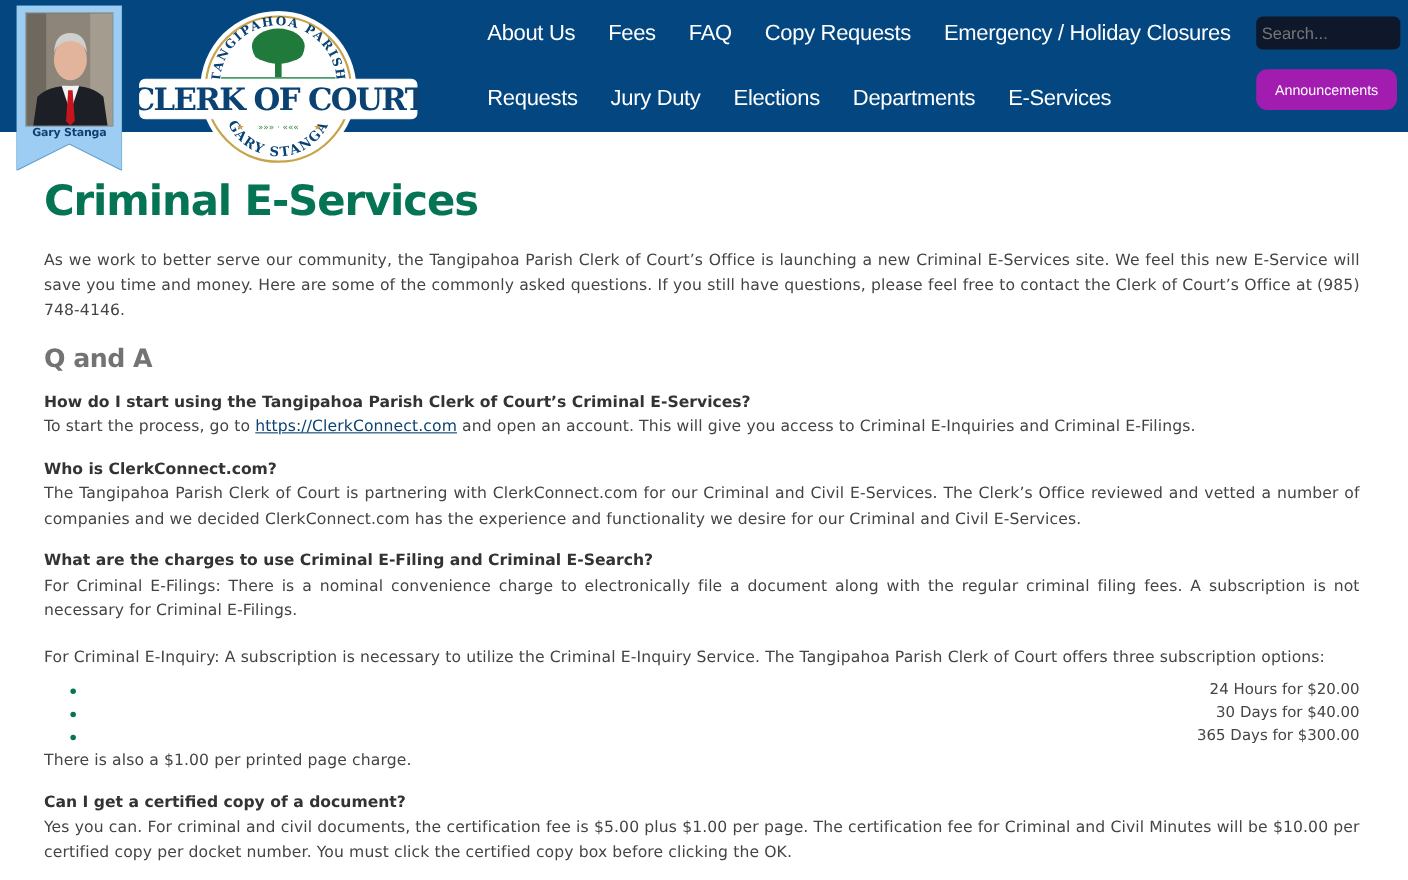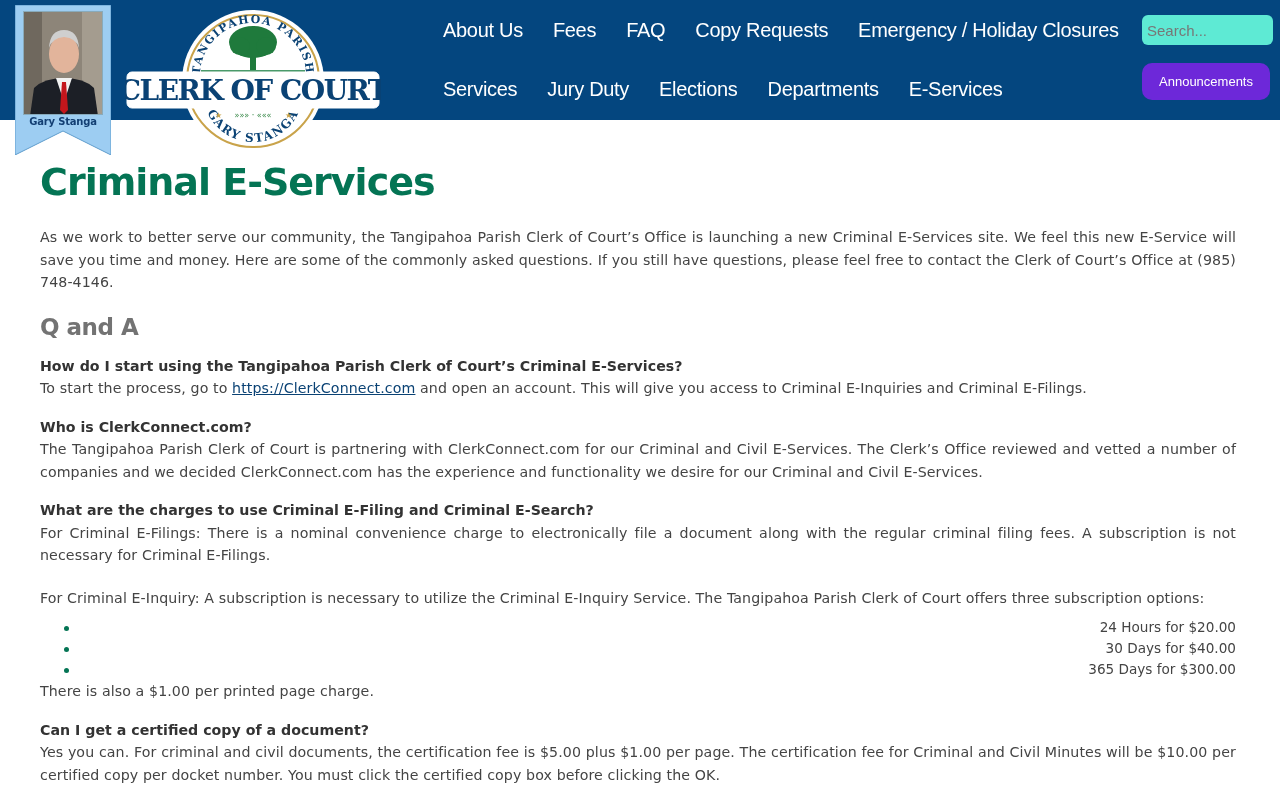--- a/index.html
+++ b/index.html
@@ -13,23 +13,23 @@
   .ribbon .photo { position: absolute; left: 8px; top: 6px; width: 80px; height: 104px; overflow: hidden; border: 1px solid #8ab; background: #7a7166; }
   .ribbon .name { position: absolute; left: 0; top: 111px; width: 96px; text-align: center; font-family: "DejaVu Sans", sans-serif; font-weight: bold; font-size: 10px; color: #133f73; letter-spacing: -0.2px; }
 
   .logo { position: absolute; left: 125px; top: 8px; width: 256px; height: 146px; z-index: 4; }
 
   .nav { position: absolute; left: 443px; font-family: "Liberation Sans", sans-serif; font-size: 20px; color: #ffffff; display: flex; }
   .nav a { color: #fff; text-decoration: none; margin-right: 30px; white-space: nowrap; letter-spacing: -0.3px; }
   .nav.row1 { top: 19px; align-items: center; }
   .nav.row2 { top: 78px; }
 
-  .search { position: absolute; left: 1142px; top: 15px; width: 131px; height: 30px; background: #5eead4; border: none; border-radius: 6px; font-family: "Liberation Sans", sans-serif; font-size: 15px; padding-left: 5px; color: #777; outline: none; }
+  .search { position: absolute; left: 1142px; top: 15px; width: 131px; height: 30px; background: #0f172a; border: none; border-radius: 6px; font-family: "Liberation Sans", sans-serif; font-size: 15px; padding-left: 5px; color: #777; outline: none; }
   .search::placeholder { color: #777; }
-  .announce { position: absolute; left: 1142px; top: 63px; width: 128px; height: 37px; background: #6d28d9; border-radius: 10px; color: #fff; font-family: "Liberation Sans", sans-serif; font-size: 13px; text-align: center; line-height: 33px; border: none; cursor: pointer; }
+  .announce { position: absolute; left: 1142px; top: 63px; width: 128px; height: 37px; background: #a21caf; border-radius: 10px; color: #fff; font-family: "Liberation Sans", sans-serif; font-size: 13px; text-align: center; line-height: 33px; border: none; cursor: pointer; }
 
   .main { position: absolute; left: 40px; top: 155px; width: 1196px; }
   h1 { font-family: "DejaVu Sans", sans-serif; font-size: 38px; font-weight: bold; color: #047454; letter-spacing: -1px; line-height: 50px; margin-top: 2px; }
   .intro, .p { font-family: "DejaVu Sans", sans-serif; font-size: 14.2px; line-height: 22.5px; color: #444; text-align: justify; letter-spacing: 0.1px; }
   .intro { margin-top: 19px; }
   h2 { font-family: "DejaVu Sans", sans-serif; font-size: 23px; font-weight: bold; color: #737373; margin-top: 17px; letter-spacing: -0.5px; line-height: 32px; }
   .q { font-weight: bold; font-size: 14.2px; line-height: 22.5px; color: #333; margin-top: 16px; }
   .q.first { margin-top: 12px; }
   a.link { color: #0a4274; text-decoration: underline; }
   ul.opts { list-style: none; margin-top: 8px; padding-left: 24px; text-align: right; }
@@ -42,21 +42,21 @@
 
 <div class="header">
   <nav class="nav row1">
     <a href="#">About Us</a>
     <a href="#">Fees</a>
     <a href="#">FAQ</a>
     <a href="#">Copy Requests</a>
     <a href="#">Emergency / Holiday Closures</a>
   </nav>
   <nav class="nav row2">
-    <a href="#">Services</a>
+    <a href="#">Requests</a>
     <a href="#">Jury Duty</a>
     <a href="#">Elections</a>
     <a href="#">Departments</a>
     <a href="#">E-Services</a>
   </nav>
   <input class="search" type="text" placeholder="Search..." style="">
   <button class="announce">Announcements</button>
 </div>
 
 <div class="ribbon">

